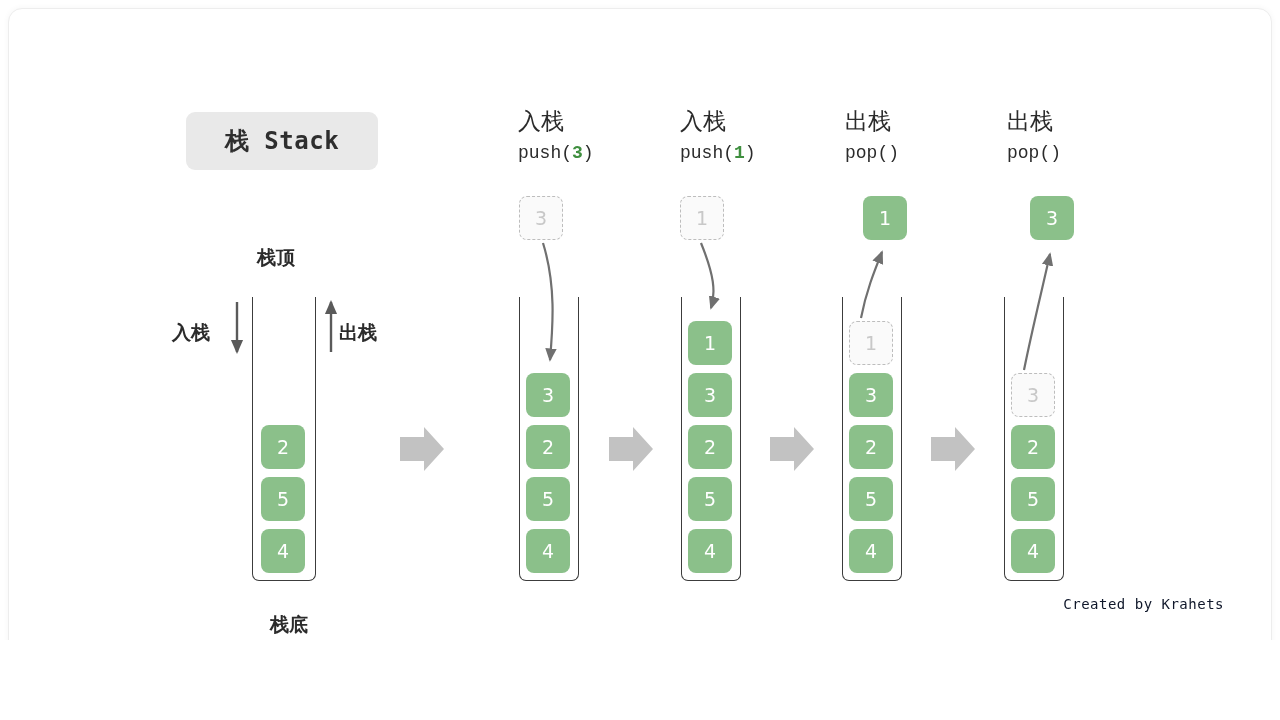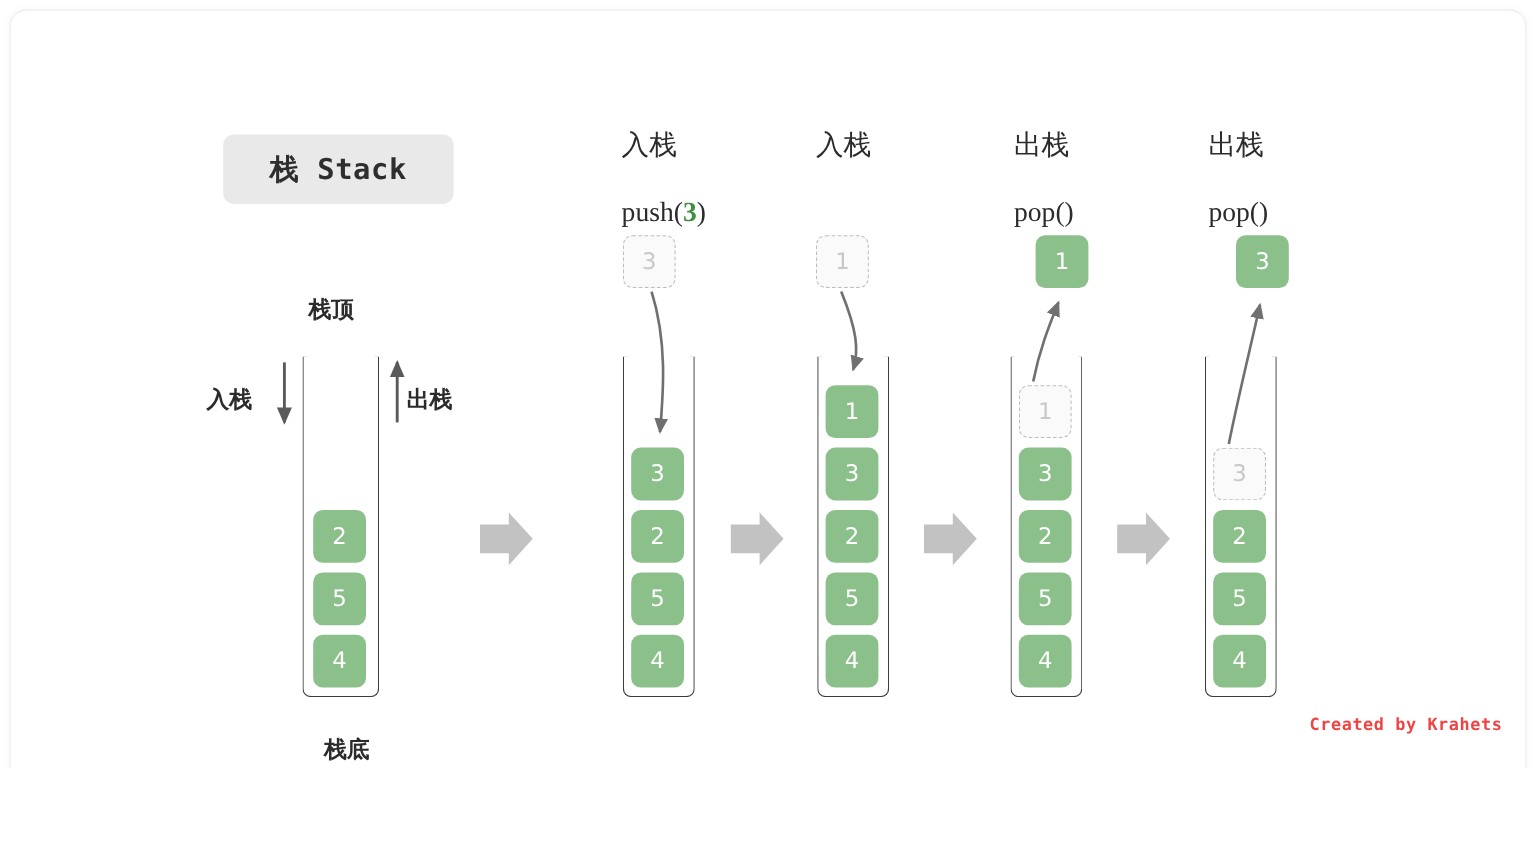--- a/index.html
+++ b/index.html
@@ -38,44 +38,43 @@
   
   .cn-label{
     position:absolute;
     font-family:"DejaVu Sans","Liberation Sans",sans-serif;
     font-weight:bold;
     font-size:19px;
     color:#2b2b2b;
     white-space:nowrap;
   }
   .footer{
-    position:absolute;right:28px;bottom:28px;
+    position:absolute;right:56px;bottom:28px;
     font-family:"DejaVu Sans Mono","Liberation Mono",monospace;
-    font-size:14px;color:#ef4444;letter-spacing:0.5px;font-weight:bold;
+    font-size:14px;color:#0f172a;letter-spacing:0.5px;
   }
 
   
   .col-head{
     position:absolute;
     width:190px;
     text-align:left;
     white-space:nowrap;
   }
   .col-head .cn{
     display:block;
     font-family:"DejaVu Sans","Liberation Sans",sans-serif;
     font-size:23px;color:#2b2b2b;
     line-height:30px;
   }
   .col-head .code{
     display:block;
-    font-family:Liberation Serif, serif;
-    font-size:23px;color:#2b2b2b;
+    font-family:Liberation Mono, monospace;
+    font-size:18px;color:#2b2b2b;
     line-height:34px;
-    margin-top:24px;
   }
   .col-head .code .num{color:#3f8f3f;font-weight:bold;}
 
   
   .tube{
     position:absolute;
     box-sizing:border-box;
     border-left:1.6px solid #3c3c3c;
     border-right:1.6px solid #3c3c3c;
     border-bottom:1.6px solid #3c3c3c;
@@ -134,20 +133,21 @@
   </div>
   <div class="cell ghost" style="left:519px;top:196px;">3</div>
   <div class="tube" style="left:519px;top:297px;width:60px;height:284px;"></div>
   <div class="cell filled" style="left:526px;top:373px;">3</div>
   <div class="cell filled" style="left:526px;top:425px;">2</div>
   <div class="cell filled" style="left:526px;top:477px;">5</div>
   <div class="cell filled" style="left:526px;top:529px;">4</div>
 
   <div class="col-head" style="left:680px;top:106px;">
     <span class="cn">入栈</span>
+    <span class="code"><span>push(</span><span class="num">1</span><span>)</span></span>
   </div>
   <div class="cell ghost" style="left:680px;top:196px;">1</div>
   <div class="tube" style="left:681px;top:297px;width:60px;height:284px;"></div>
   <div class="cell filled" style="left:688px;top:321px;">1</div>
   <div class="cell filled" style="left:688px;top:373px;">3</div>
   <div class="cell filled" style="left:688px;top:425px;">2</div>
   <div class="cell filled" style="left:688px;top:477px;">5</div>
   <div class="cell filled" style="left:688px;top:529px;">4</div>
 
   <div class="col-head" style="left:845px;top:106px;">

